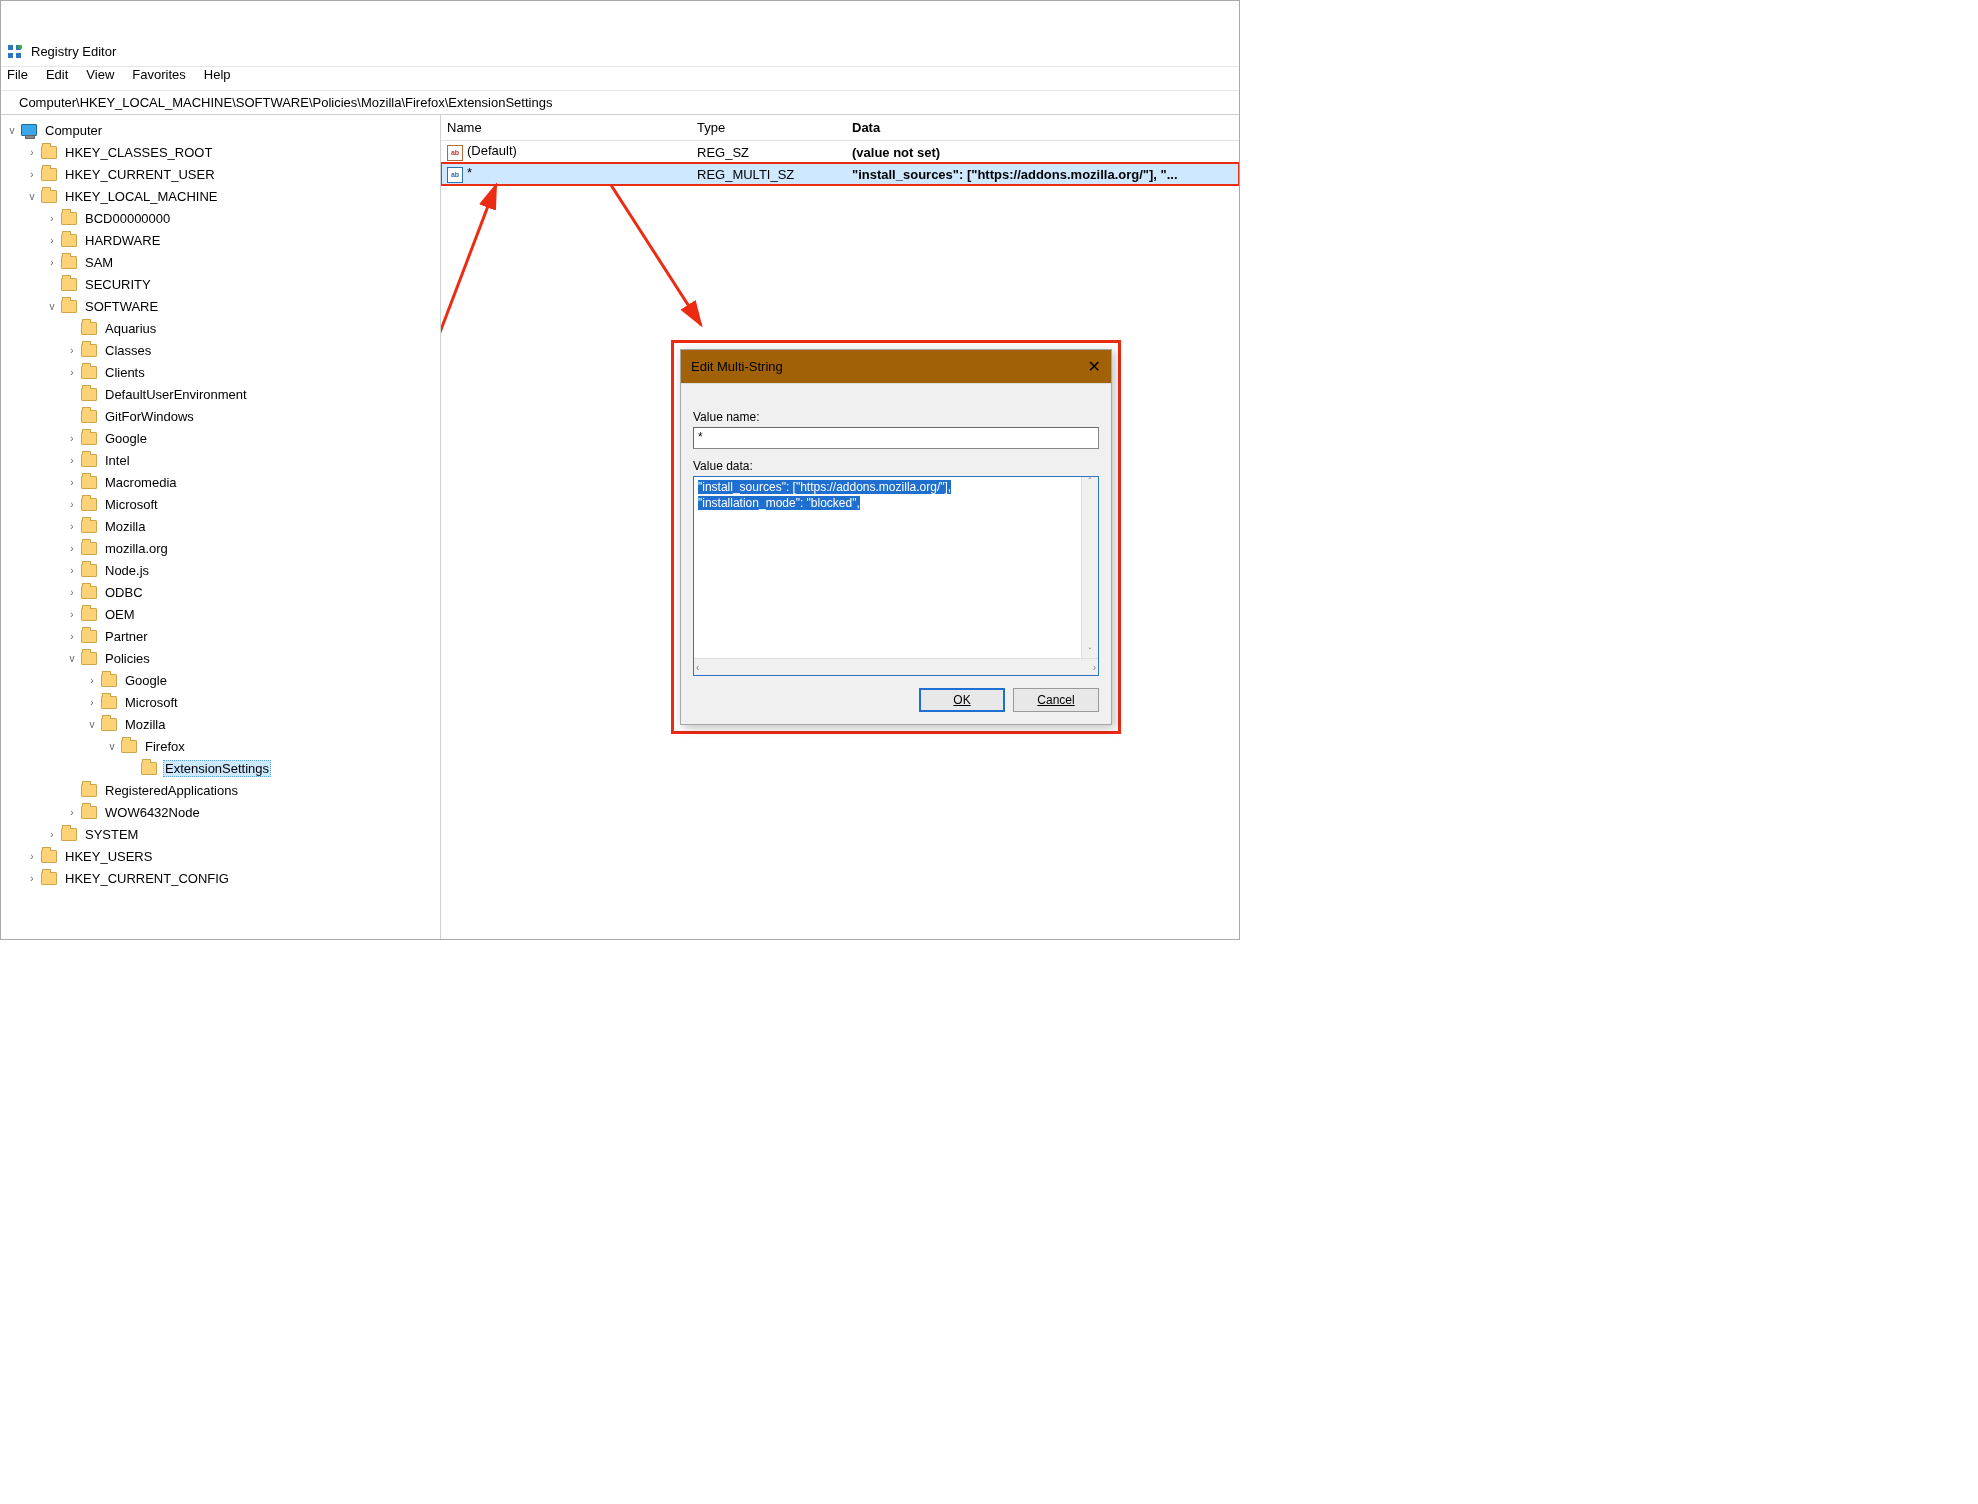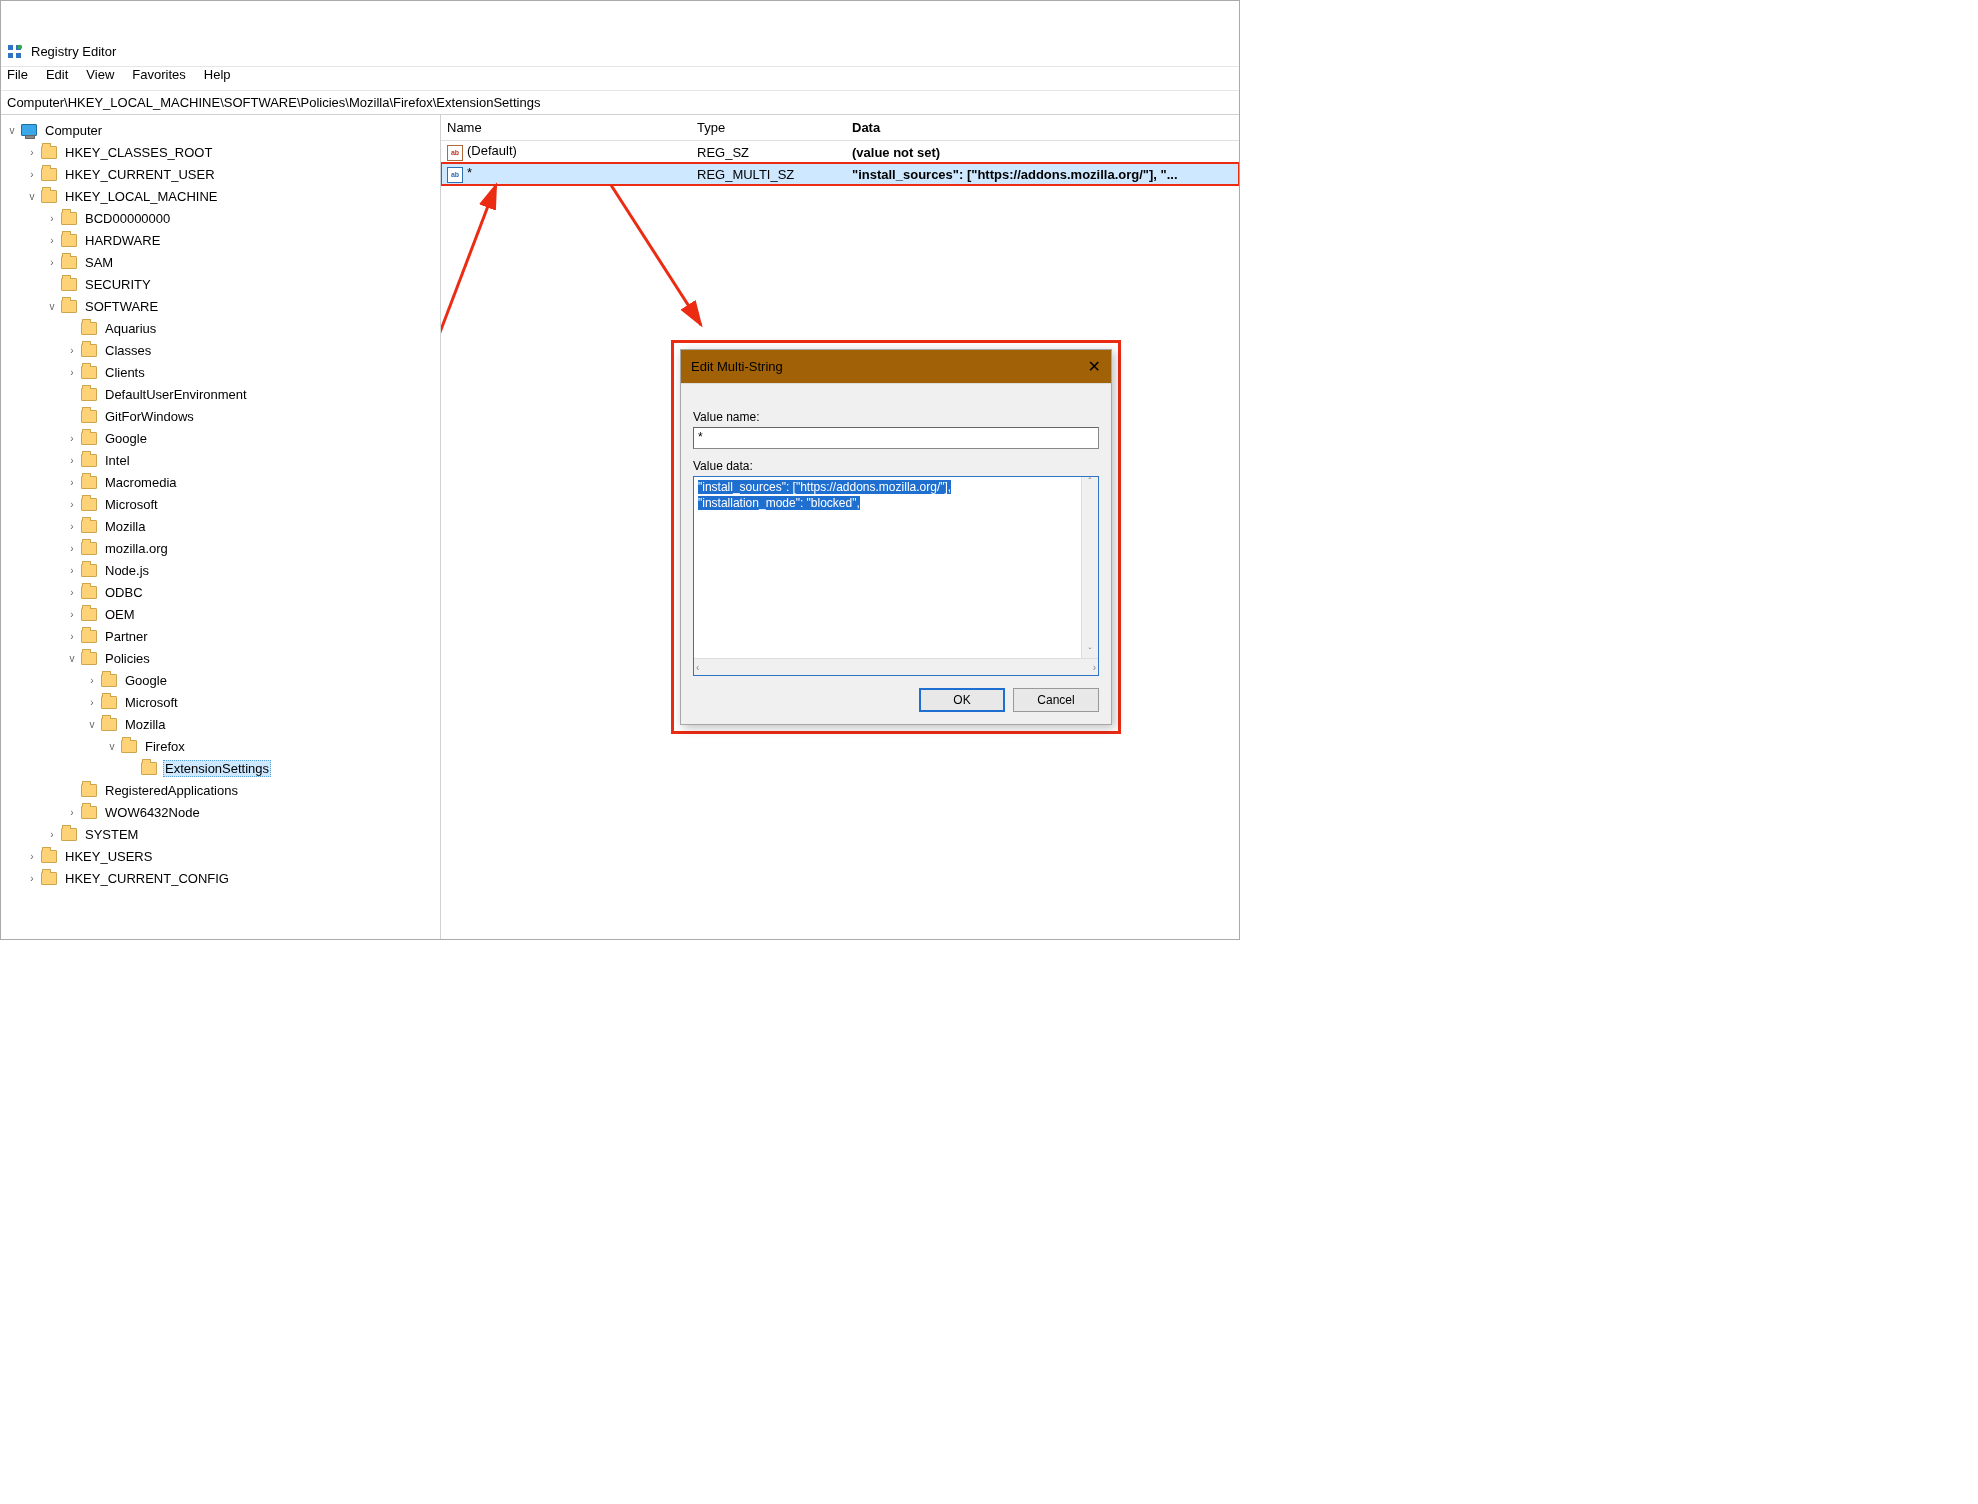--- a/index.html
+++ b/index.html
@@ -2,21 +2,21 @@
 <html><head>
 <meta charset="utf-8">
 <style>
   * { box-sizing: border-box; }
   html,body { margin:0; padding:0; font-family: "Segoe UI", Tahoma, sans-serif; font-size:13px; color:#000; background:#fff; }
   .window { width:1240px; height:940px; border:1px solid #aaa; display:flex; flex-direction:column; position:relative; }
   .titlebar { height:30px; display:flex; align-items:center; padding:0 6px; border-bottom:1px solid #e6e6e6;margin-top:36px; }
   .titlebar .app-icon { width:16px; height:16px; margin-right:8px; display:inline-block; }
   .menubar { height:24px; display:flex; align-items:flex-start; padding:0 6px; gap:18px; border-bottom:1px solid #e6e6e6; }
   .menubar span { cursor:default; }
-  .addressbar { height:24px; display:flex; align-items:center; padding:0 6px; border-bottom:1px solid #d0d0d0; background:#fff; }
+  .addressbar { height:24px; display:flex; align-items:center; padding:0 18px; border-bottom:1px solid #d0d0d0; background:#fff; }
   .body { flex:1; display:flex; position:relative; overflow:hidden;}
   .tree-pane { width:440px; border-right:1px solid #d0d0d0; overflow:auto; padding:4px 0; }
   .values-pane { flex:1; position:relative; overflow:hidden;}
   .tree ul { list-style:none; margin:0; padding-left:20px; }
   .tree > ul { padding-left:4px; }
   .tree li { white-space:nowrap; }
   .row { display:flex; align-items:center; height:22px; gap:2px; }
   .twisty { width:14px; text-align:center; color:#666; font-size:10px; display:inline-block; cursor:default;}
   .twisty.blank { visibility:hidden; }
   .folder-icon { width:16px; height:13px; background:#fed277; border:1px solid #cda54d; border-radius:1px; position:relative; margin-right:4px; flex-shrink:0;}
@@ -42,21 +42,21 @@
   .dlg-close { font-size:16px; cursor:default;}
   .dlg-body { background:#f0f0f0; padding:26px 12px 12px 12px;}
   .dlg-body label{ font-size:12px; display:block; margin-bottom:3px;}
   .ro-field { background:#fff; border:1px solid #888; border-top-color:#666; border-left-color:#666; height:22px; padding:2px 4px; margin-bottom:10px; font-size:12px;}
   .ta-wrap { background:#fff; border:1px solid #2e74c2; height:200px; position:relative; overflow:hidden;}
   .ta-content{ padding:2px 4px; font-size:12px; line-height:16px;}
   .ta-content span{ background:#1f6fd0; color:#fff; }
   .scroll-v{position:absolute;right:0;top:0;bottom:17px;width:17px;background:#f0f0f0;border-left:1px solid #ddd;display:flex;flex-direction:column;justify-content:space-between;align-items:center;color:#888;font-size:10px;}
   .scroll-h{position:absolute;left:0;right:0;bottom:0;height:17px;background:#f0f0f0;border-top:1px solid #ddd;display:flex;justify-content:space-between;align-items:center;color:#888;font-size:10px;padding:0 2px;}
   .dlg-buttons{ display:flex; justify-content:flex-end; gap:8px; margin-top:12px;}
-  .btn { width:86px; height:24px; background:#e8e8e8; border:1px solid #999; font-size:12px; display:flex; align-items:center; justify-content:center; cursor:default;}
+  .btn { width:86px; height:24px; background:#e8e8e8; border:1px solid #999; font-size:12px; display:flex; align-items:center; justify-content:center; cursor:default;text-decoration:underline;}
   .btn.primary{ border:2px solid #1f6fd0;}
   
   svg.arrows{ position:absolute; left:0; top:0; pointer-events:none; }
 </style>
 </head>
 <body>
 
 <div class="window">
 
   <div class="titlebar">

